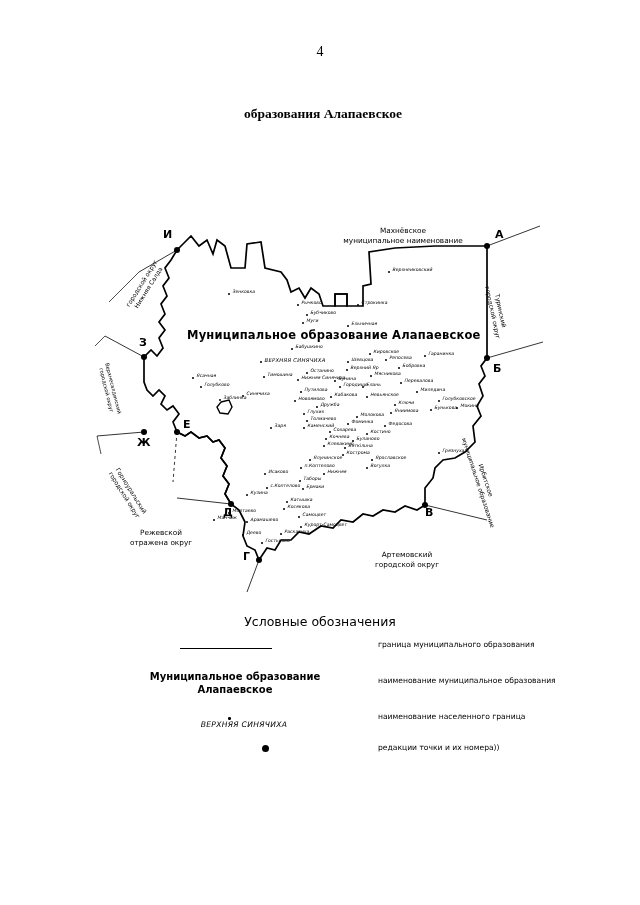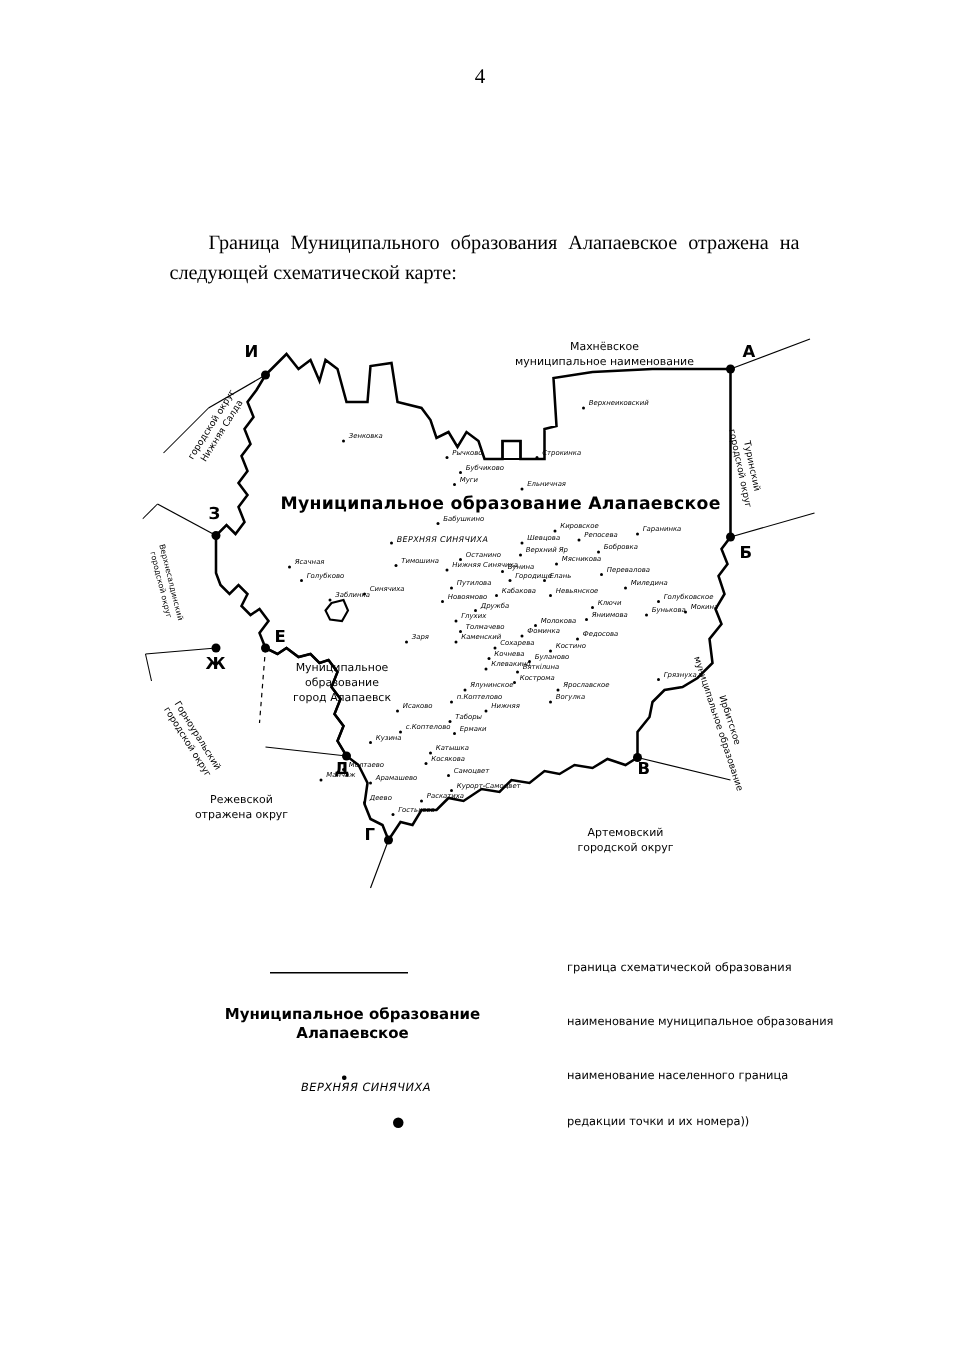--- a/index.html
+++ b/index.html
@@ -75,23 +75,23 @@
 </style>
 </head>
 <body>
 
 <div class="page">
 
   <div class="page-number">4</div>
 
 
   <div class="doc-title">
+    <div>образования Алапаевское</div>
   </div>
 
-  <div class="para-body">Граница Муниципального образования Алапаевское отражена на следующей схематической карте:</div>
 
   <div class="map-wrap">
 
     <svg class="map-svg" width="460" height="390" viewBox="0 0 460 390">
 
       <path fill="none" stroke="#000" stroke-width="1.7" d="M82,40
            L96,26 L104,36 L112,30 L118,44 L122,30 L130,36 L136,58 L150,58
            L152,34 L166,32 L170,58 L186,62 L192,70 L196,82 L204,78 L210,88
            L216,78 L224,84 L228,96 L240,96 L240,84 L252,84 L252,96 L268,96
            L268,76 L276,74 L274,42 L300,38 L340,36 L392,36
@@ -137,29 +137,26 @@
 муниципальное наименование</div>
 
     <div class="mlabel neigh-rot" style="left:400px;top:56px;width:90px;white-space:pre-line;
          transform:rotate(78deg);transform-origin:0 0;">Туринский
 городской округ</div>
 
     <div class="mlabel neigh-rot" style="left:376px;top:212px;width:120px;white-space:pre-line;
          transform:rotate(72deg);transform-origin:0 0;">Ирбитское
 муниципальное образование</div>
 
-    <div class="mlabel neigh" style="left:267px;top:340px;width:110px;white-space:pre-line;">Артемовский
+    <div class="mlabel neigh" style="left:257px;top:340px;width:110px;white-space:pre-line;">Артемовский
 городской округ</div>
 
     <div class="mlabel neigh" style="left:16px;top:318px;width:100px;white-space:pre-line;">Режевской
 отражена округ</div>
 
-    <div class="mlabel neigh" style="left:78px;top:230px;width:110px;white-space:pre-line;">Муниципальное
-образование
-город Алапаевск</div>
 
     <div class="mlabel neigh-rot" style="left:14px;top:238px;width:96px;white-space:pre-line;
          transform:rotate(58deg);transform-origin:0 0;">Горноуральский
 городской округ</div>
 
     <div class="mlabel neigh-rot" style="left:10px;top:132px;width:94px;white-space:pre-line;font-size:5.2px;
          transform:rotate(76deg);transform-origin:0 0;">Верхнесалдинский
 городской округ</div>
 
     <div class="mlabel neigh-rot" style="left:18px;top:112px;width:96px;white-space:pre-line;
@@ -336,28 +333,29 @@
         <div class="mlabel s" style="left: 209.5px; top: 312px;">Курорт-Самоцвет</div>
         <div class="dot" style="left: 146.8px; top: 323.8px;"></div>
         <div class="mlabel s" style="left: 151.5px; top: 320px;">Деево</div>
         <div class="dot" style="left: 184.8px; top: 322.8px;"></div>
         <div class="mlabel s" style="left: 189.5px; top: 319px;">Раскатиха</div>
         <div class="dot" style="left: 165.8px; top: 331.8px;"></div>
         <div class="mlabel s" style="left: 170.5px; top: 328px;">Гостьково</div>
       </div>
   </div>
 
+  <div class="legend-title">Условные обозначения</div>
 
   <div class="legend">
 
     <div class="lg-row" style="top:0;">
       <div class="lg-left">
         <span class="lg-line"></span>
       </div>
-      <div class="lg-right">граница схематической образования</div>
+      <div class="lg-right">граница муниципального образования</div>
     </div>
 
     <div class="lg-row" style="top:30px;">
       <div class="lg-left lg-mo" style="white-space:pre-line;">Муниципальное образование
 Алапаевское</div>
       <div class="lg-right" style="top:6px;position:relative;">наименование муниципальное образования</div>
     </div>
 
     <div class="lg-row" style="top:72px;">
       <div class="lg-left">

